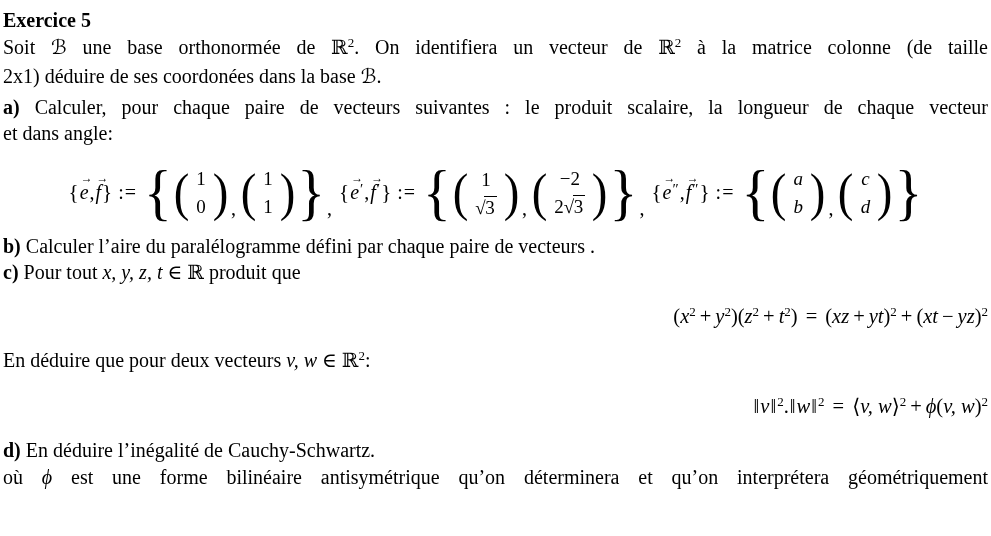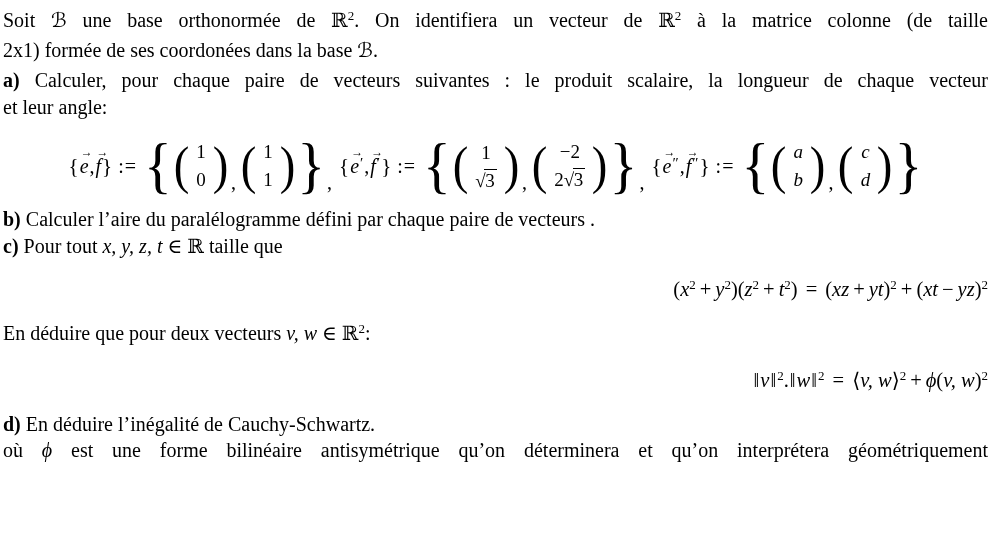--- a/index.html
+++ b/index.html
@@ -42,28 +42,29 @@
   .rel{margin:0 8px;}
   .tight{margin:0 1px;}
   .mt4{margin-top:4px;}
   .mt6{}
 </style>
 </head>
 <body>
 
 <div>
 
+  <div class="ln"><span class="b">Exercice 5</span></div>
 
   <div class="ln just"><span>Soit </span><span class="scr">ℬ</span><span> une base orthonormée de </span><span>ℝ</span><span class="sup">2</span><span>. On identifiera un vecteur de </span><span>ℝ</span><span class="sup">2</span><span> à la matrice colonne (de taille</span></div>
 
-  <div class="ln"><span>2x1) formée de ses coordonées dans la base </span><span class="scr">ℬ</span><span>.</span></div>
+  <div class="ln"><span>2x1) déduire de ses coordonées dans la base </span><span class="scr">ℬ</span><span>.</span></div>
 
   <div class="ln just mt4"><span class="b">a)</span><span> Calculer, pour chaque paire de vecteurs suivantes : le produit scalaire, la longueur de chaque vecteur</span></div>
 
-  <div class="ln"><span>et leur angle:</span></div>
+  <div class="ln"><span>et dans angle:</span></div>
 
   <div class="disp disp1">
 
     <span class="grp">
         <span class="brc">{</span>
         <span class="vec"><span class="arr">→</span><span class="it">e</span></span>
         <span>,</span> 
         <span class="vec"><span class="arr">→</span><span class="it">f</span></span>
         <span class="brc">}</span>
         <span class="assign">:=</span>
@@ -156,21 +157,21 @@
           <span class="cell it">c</span>
           <span class="cell it">d</span>
         </span>
         <span class="bd">)</span>
       </span>
     <span class="bbr">}</span>
   </div>
 
   <div class="ln"><span class="b">b)</span><span> Calculer l’aire du paralélogramme défini par chaque paire de vecteurs .</span></div>
 
-  <div class="ln"><span class="b">c)</span><span> Pour tout </span><span class="it">x, y, z, t</span> <span>∈</span> <span>ℝ</span><span> taille que</span></div>
+  <div class="ln"><span class="b">c)</span><span> Pour tout </span><span class="it">x, y, z, t</span> <span>∈</span> <span>ℝ</span><span> produit que</span></div>
 
   <div class="eqline eq1"><span>(</span><span class="it">x</span><span class="sup">2</span><span class="bin">+</span><span class="it">y</span><span class="sup">2</span><span>)(</span><span class="it">z</span><span class="sup">2</span><span class="bin">+</span><span class="it">t</span><span class="sup">2</span><span>)</span><span class="rel">=</span><span>(</span><span class="it">xz</span><span class="bin">+</span><span class="it">yt</span><span>)</span><span class="sup">2</span><span class="bin">+</span><span>(</span><span class="it">xt</span><span class="bin">−</span><span class="it">yz</span><span>)</span><span class="sup">2</span></div>
 
   <div class="ln mt6"><span>En déduire que pour deux vecteurs </span><span class="it">v, w</span> <span>∈</span> <span>ℝ</span><span class="sup">2</span><span>:</span></div>
 
   <div class="eqline eq2"><span class="tight">‖</span><span class="it">v</span><span class="tight">‖</span><span class="sup">2</span><span>.</span><span class="tight">‖</span><span class="it">w</span><span class="tight">‖</span><span class="sup">2</span><span class="rel">=</span><span>⟨</span><span class="it">v, w</span><span>⟩</span><span class="sup">2</span><span class="bin">+</span><span class="it">ϕ</span><span>(</span><span class="it">v, w</span><span>)</span><span class="sup">2</span></div>
 
   <div class="ln"><span class="b">d)</span><span> En déduire l’inégalité de Cauchy-Schwartz.</span></div>
 
   <div class="ln just"><span>où </span><span class="it">ϕ</span><span> est une forme bilinéaire antisymétrique qu’on déterminera et qu’on interprétera géométriquement</span></div>

